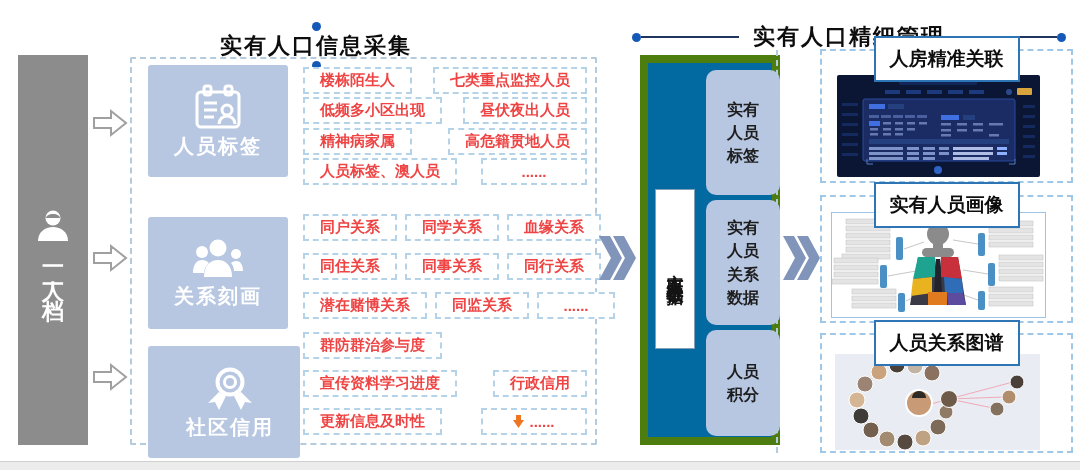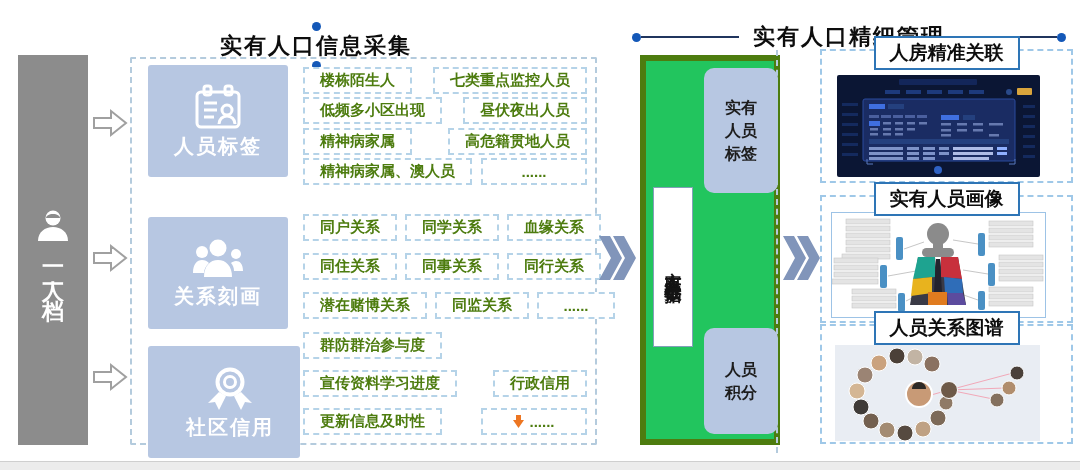--- a/index.html
+++ b/index.html
@@ -22,41 +22,41 @@
   
   .collect-box{position:absolute;left:130px;top:57px;width:467px;height:388px;
                border:2px dashed #b4cbdd;border-radius:2px;box-sizing:border-box;}
   .tile{position:absolute;left:16px;width:140px;height:112px;background:#b7c7e2;border-radius:3px;
         display:flex;flex-direction:column;align-items:center;justify-content:center;}
   .tile-label{color:#fff;font-size:20px;font-weight:bold;letter-spacing:2px;}
   .tags-col{position:absolute;left:171px;width:284px;display:flex;flex-direction:column;justify-content:space-between;}
   .tag-row{display:flex;justify-content:space-between;align-items:center;gap:8px;}
   .tag{background:#fff;border:2px dashed #b5d3e8;height:27px;box-sizing:border-box;
        display:flex;align-items:center;justify-content:center;gap:5px;
-       font-size:15px;font-weight:bold;color:#4d7c0f;white-space:nowrap;padding:0 15px;}
+       font-size:15px;font-weight:bold;color:#ef4444;white-space:nowrap;padding:0 15px;}
   .tag.dots{min-width:106px;}
 
   
   .chev{position:absolute;}
   .mid-box{position:absolute;left:640px;top:55px;width:140px;height:390px;box-sizing:border-box;
-           border:6px solid #4d7c0f;background:#22c55e;}
+           border:8px solid #4d7c0f;background:#0369a1;}
   .base-label{position:absolute;left:7px;top:126px;width:40px;height:160px;box-sizing:border-box;
               border:1px solid #82a0b8;display:flex;align-items:center;justify-content:center;
               writing-mode:vertical-rl;text-orientation:upright;font-size:17px;font-weight:600;
               letter-spacing:2px;color:#141414;background:#fff;}
   .out-box{position:absolute;left:58px;width:74px;background:#b7c7e2;border-radius:10px;
            display:flex;align-items:center;justify-content:center;}
   .out-box span{display:block;width:34px;text-align:center;font-size:16px;font-weight:600;
                 color:#1d1d1d;line-height:1.45;}
   .vdash{position:absolute;left:776px;top:50px;height:403px;width:0;border-left:2px dashed #b4cbdd;}
 
   
   .panel{position:absolute;left:820px;width:253px;border:2px dashed #9fc8e8;box-sizing:border-box;background:#fff;}
   .panel-title{position:absolute;top:-15px;left:50%;transform:translateX(-50%);background:#fff;
-               border:2px solid #2e75b6;padding:2px 14px;font-size:19px;font-weight:bold;
+               border:2px solid #2e75b6;padding:8px 14px;font-size:19px;font-weight:bold;
                white-space:nowrap;color:#0d0d0d;z-index:3;}
   .screen{position:absolute;left:15px;top:24px;width:203px;height:102px;}
   .portrait{position:absolute;left:9px;top:15px;width:215px;height:106px;background:#fff;
             border:1px solid #9dc3e6;box-sizing:border-box;}
   .graph{position:absolute;left:13px;top:19px;width:205px;height:96px;background:#e9edf3;}
 
   .bottom-strip{position:absolute;left:0;top:461px;width:1080px;height:9px;background:#ececec;border-top:1px solid #cfcfcf;}
 </style>
 </head>
 <body>
@@ -120,21 +120,21 @@
       </div>
       <div class="tag-row">
         <div class="tag">低频多小区出现</div>
         <div class="tag">昼伏夜出人员</div>
       </div>
       <div class="tag-row">
         <div class="tag">精神病家属</div>
         <div class="tag">高危籍贯地人员</div>
       </div>
       <div class="tag-row">
-        <div class="tag">精神病家属、澳人员</div>
+        <div class="tag">人员标签、澳人员</div>
         <div class="tag dots">......</div>
       </div>
     </div>
 
     <div class="tile" style="top:146px;margin-top:12px;">
       <svg width="54" height="46" viewBox="0 0 54 46" fill="#fff">
         <circle cx="11" cy="15" r="6"></circle>
         <path d="M2 36c0-9 4-13 9-13 3 0 5 1 7 3-3 3-5 6-5 10z"></path>
         <circle cx="27" cy="11" r="8.5"></circle>
         <path d="M13 40c0-11 6-17 14-17s14 6 14 17z"></path>
@@ -194,20 +194,23 @@
 
   <svg class="chev" style="left:599px;top:236px;" width="38" height="44" viewBox="0 0 38 44">
     <polygon points="0,0 11,0 23,22 11,44 0,44 12,22" fill="#8195ba"></polygon>
     <polygon points="14,0 25,0 37,22 25,44 14,44 26,22" fill="#8195ba"></polygon>
   </svg>
 
   <div class="mid-box">
     <div class="base-label">实有人口基础数据</div>
     <div class="out-box" style="top:7px;height:125px;">
       <span>实有人员标签</span>
+    </div>
+    <div class="out-box" style="top:137px;height:125px;">
+      <span>实有人员关系数据</span>
     </div>
     <div class="out-box" style="top:267px;height:106px;">
       <span>人员积分</span>
     </div>
   </div>
 
   <svg class="chev" style="left:783px;top:236px;" width="38" height="44" viewBox="0 0 38 44">
     <polygon points="0,0 11,0 23,22 11,44 0,44 12,22" fill="#8195ba"></polygon>
     <polygon points="14,0 25,0 37,22 25,44 14,44 26,22" fill="#8195ba"></polygon>
   </svg>
@@ -365,21 +368,21 @@
         <polygon points="81,66 100,64 100,80 79,83" fill="#e8b31e"></polygon>
         <polygon points="112,64 130,66 131,80 113,80" fill="#2f6db8"></polygon>
         <rect x="96" y="79" width="19" height="13" fill="#e07b1f"></rect>
         <polygon points="115,80 131,80 134,92 116,92" fill="#5c4b9e"></polygon>
         <polygon points="103,44 109,44 108,54 104,54" fill="#fff"></polygon>
         <polygon points="104,46 108,46 110,79 102,79" fill="#23232e"></polygon>
       </svg>
     </div>
   </div>
 
-  <div class="panel" style="top:324px;height:120px;">
+  <div class="panel" style="top:333px;height:120px;">
     <div class="panel-title">人员关系图谱</div>
     <div class="graph">
       <svg width="205" height="96" viewBox="0 0 205 96">
         <g stroke="#f2a8b8" stroke-width="1">
           <line x1="96" y1="50" x2="114" y2="45"></line>
           <line x1="114" y1="45" x2="178" y2="28"></line>
           <line x1="114" y1="45" x2="170" y2="43"></line>
           <line x1="114" y1="45" x2="158" y2="54"></line>
         </g>
         <g stroke="#ffffff" stroke-width="1">

